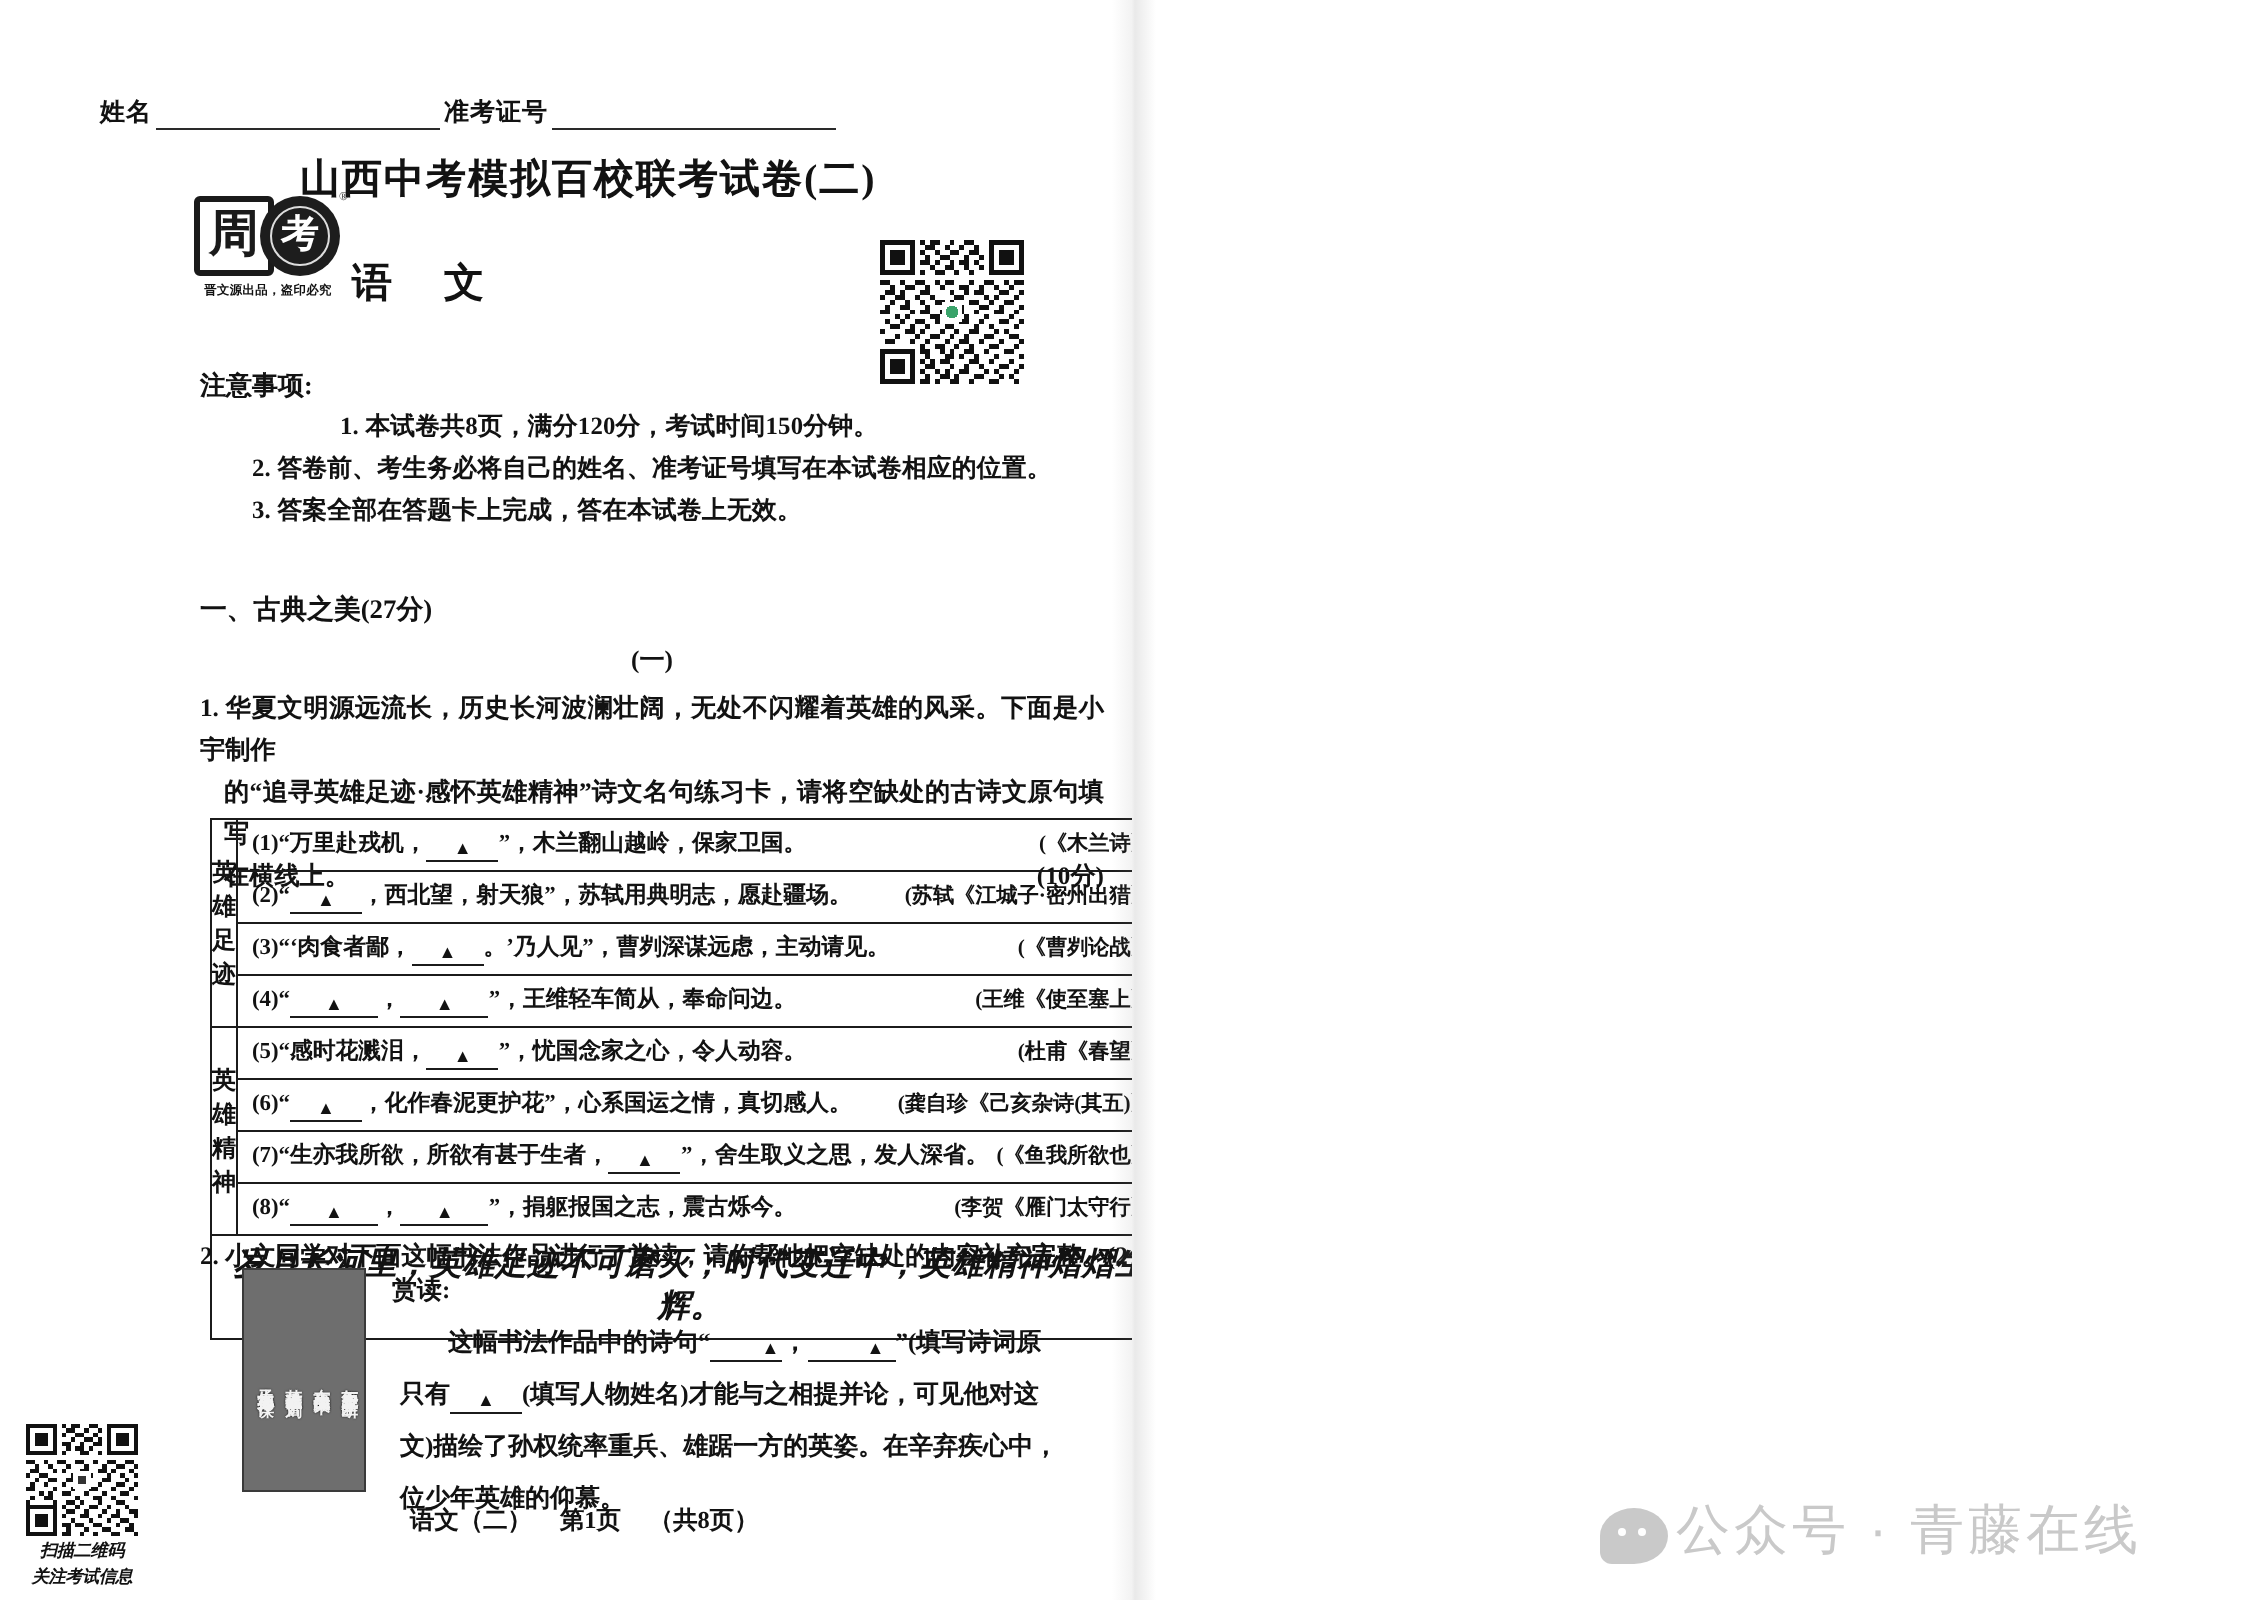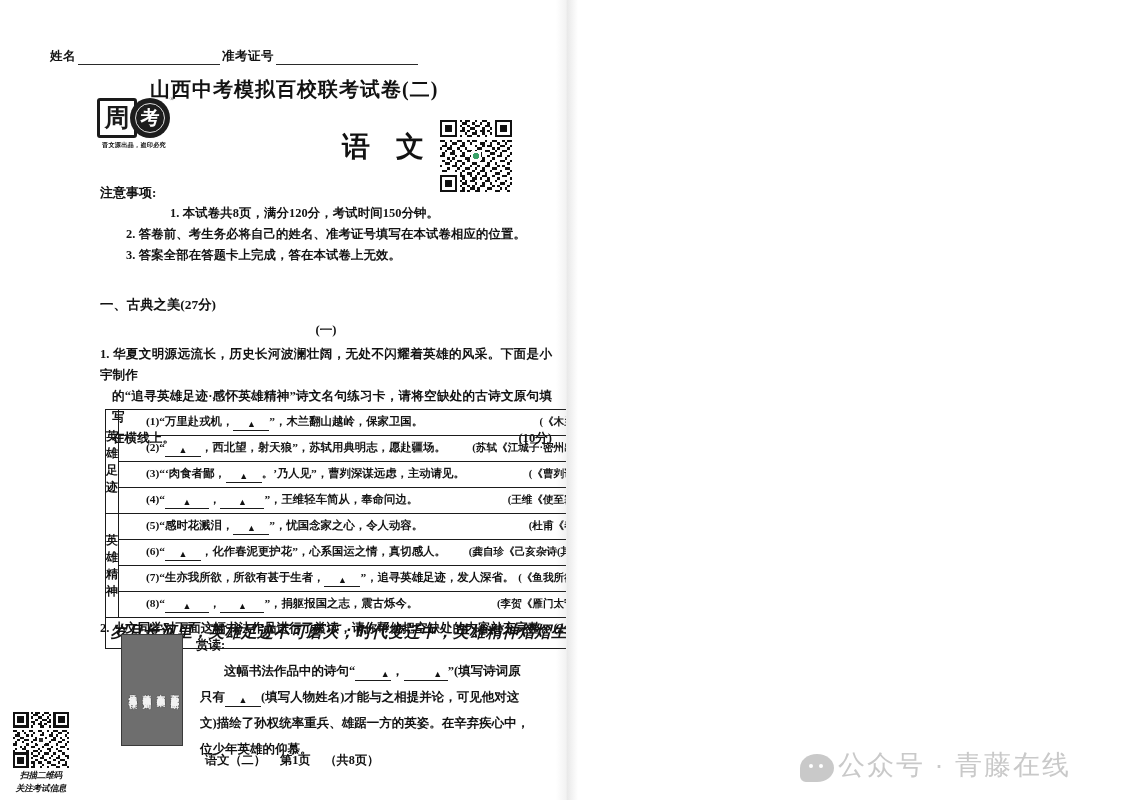--- a/index.html
+++ b/index.html
@@ -56,22 +56,22 @@
   .logo .tag{
     position:absolute;left:-1px;top:45px;width:76px;text-align:center;
     font-size:6.2px;font-weight:700;letter-spacing:.2px;color:#111;
     font-family:"Liberation Sans",sans-serif;white-space:nowrap;
   }
   .maintitle{
     position:absolute;left:150px;top:76px;width:300px;
     font-size:20px;font-weight:700;letter-spacing:1px;white-space:nowrap;
   }
   .subject{
-    position:absolute;left:150px;top:128px;width:300px;text-align:right;
-    font-size:28px;font-weight:700;letter-spacing:26px;text-indent:26px;
+    position:absolute;left:150px;top:128px;width:300px;text-align:left;
+    font-size:20px;font-weight:700;letter-spacing:26px;text-indent:26px;
   }
   .qr-top{
     position:absolute;left:432px;top:120px;width:88px;height:72px;
   }
   .notice-h{position:absolute;left:100px;top:184px;font-size:13px;font-weight:700;}
   .notice-item{position:absolute;left:126px;font-size:12.4px;font-weight:700;letter-spacing:.1px;white-space:nowrap;}
   .n1{top:205px;margin-left:44px;} .n2{top:226px;} .n3{top:247px;} .n4{top:268px;}
   .n4:before{content:"";position:absolute;left:-24px;top:9px;width:18px;border-top:1px solid #555;}
 
   .sec-h{position:absolute;left:100px;top:296px;font-size:13.4px;font-weight:700;}
@@ -91,21 +91,21 @@
   }
   .ptable td{
     border:1.1px solid #1b1b1b;padding:0;vertical-align:middle;
   }
   .ptable td.cat{
     width:40px;text-align:center;line-height:17px;font-size:12px;letter-spacing:0;
   }
   .ptable td.line{
     padding:2.5px 5px 2.5px 7px;height:20px;white-space:nowrap;
   }
-  .ptable .flexrow{display:flex;align-items:baseline;justify-content:space-between;gap:4px;margin-left:20px;}
+  .ptable .flexrow{display:flex;align-items:baseline;justify-content:space-between;gap:4px;}
   .ptable .src{flex:0 0 auto;font-size:10.6px;}
   .ptable .txt{flex:0 1 auto;overflow:hidden;}
   .ptable td.foot{
     text-align:center;padding:4px 0 5px;font-size:16px;font-style:italic;letter-spacing:.3px;
   }
   .blank{
     display:inline-block;border-bottom:1px solid #1b1b1b;
     text-align:center;vertical-align:-2px;line-height:12px;font-size:9px;
   } .b-m{width:36px;} .b-l{width:44px;}
 
@@ -452,21 +452,21 @@
         <td class="line">
               <div class="flexrow">
           <span class="txt"><span>(6)</span><span>“</span><span class="blank b-m">▲</span><span>，化作春泥更护花”，心系国运之情，真切感人。</span></span>
           <span class="src">(龚自珍《己亥杂诗(其五)》)</span>
         </div>
             </td>
       </tr>
       <tr>
         <td class="line">
               <div class="flexrow">
-          <span class="txt"><span>(7)</span><span>“生亦我所欲，所欲有甚于生者，</span><span class="blank b-m">▲</span><span>”，追寻英雄足迹，发人深省。</span></span>
+          <span class="txt"><span>(7)</span><span>“生亦我所欲，所欲有甚于生者，</span><span class="blank b-m">▲</span><span>”，舍生取义之思，发人深省。</span></span>
           <span class="src">(《鱼我所欲也》)</span>
         </div>
             </td>
       </tr>
       <tr>
         <td class="line">
               <div class="flexrow">
           <span class="txt"><span>(8)</span><span>“</span><span class="blank b-l">▲</span><span>，</span><span class="blank b-l">▲</span><span>”，捐躯报国之志，震古烁今。</span></span>
           <span class="src">(李贺《雁门太守行》)</span>
         </div>

